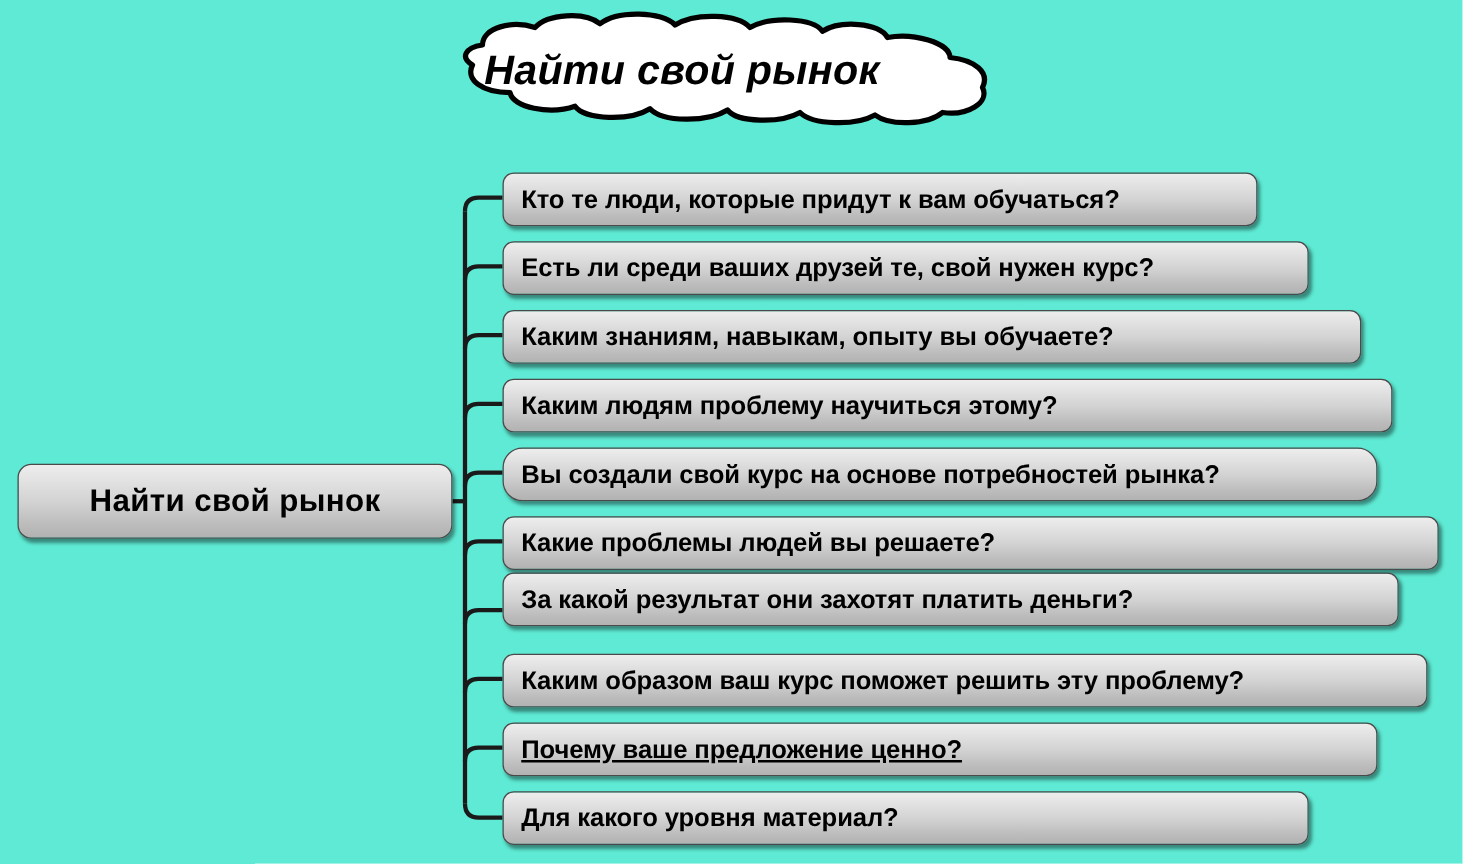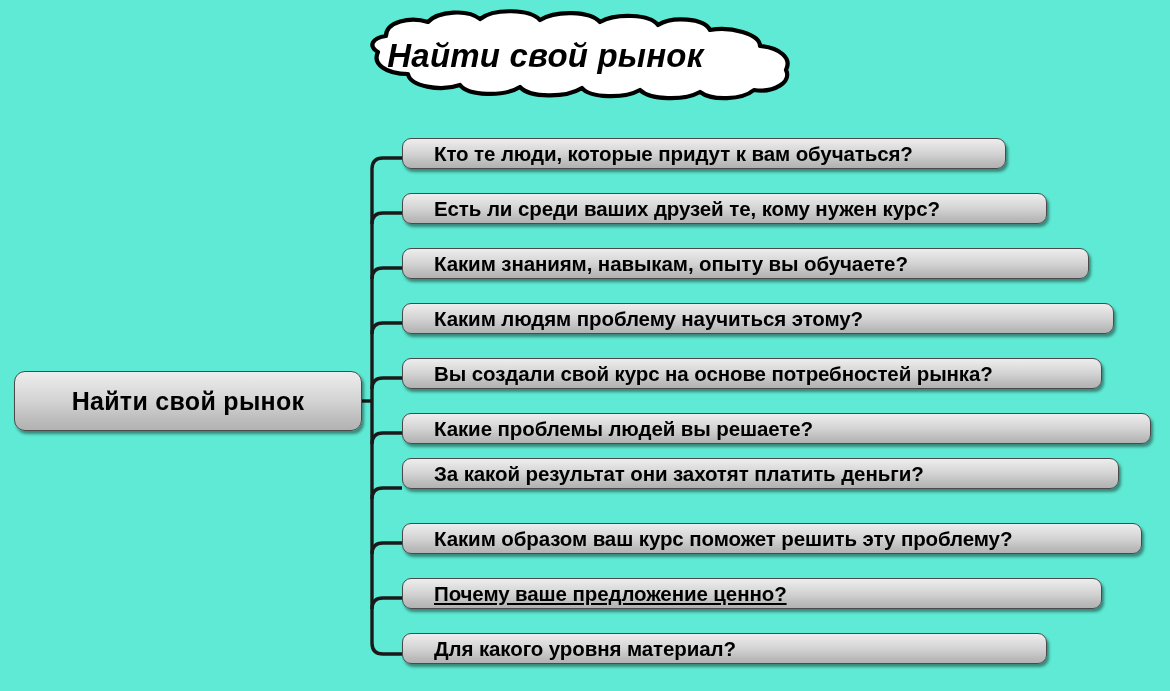--- a/index.html
+++ b/index.html
@@ -80,22 +80,22 @@
     top: 371px;
     width: 348px;
     height: 60px;
     justify-content: center;
     font-size: 25px;
     border-radius: 11px;
     letter-spacing: 0.3px;
   }
 
   .child-node {
-    height: 31px;
-    padding-left: 31px;
+    height: 43px;
+    padding-left: 14px;
     font-size: 20.5px;
     letter-spacing: -0.1px;
   }
 </style>
 </head>
 <body>
 
 <div id="canvas">
 
   <div id="cloud-wrap">
@@ -144,29 +144,29 @@
   </svg>
 
   <div class="node" id="root-node">
     <span>Найти свой рынок</span>
   </div>
 
   <div class="node child-node" style="left:402px; top:138px; width:604px;">
     <span>Кто те люди, которые придут к вам обучаться?</span>
   </div>
   <div class="node child-node" style="left:402px; top:193px; width:645px;">
-    <span>Есть ли среди ваших друзей те, кому нужен курс?</span>
+    <span>Есть ли среди ваших друзей те, свой нужен курс?</span>
   </div>
   <div class="node child-node" style="left:402px; top:248px; width:687px;">
     <span>Каким знаниям, навыкам, опыту вы обучаете?</span>
   </div>
   <div class="node child-node" style="left:402px; top:303px; width:712px;">
     <span>Каким людям проблему научиться этому?</span>
   </div>
-  <div class="node child-node" style="left:402px; top:358px; width:700px;">
+  <div class="node child-node" style="left:402px; top:358px; width:700px;border-radius:16px;">
     <span>Вы создали свой курс на основе потребностей рынка?</span>
   </div>
   <div class="node child-node" style="left:402px; top:413px; width:749px;">
     <span>Какие проблемы людей вы решаете?</span>
   </div>
   <div class="node child-node" style="left:402px; top:458px; width:717px;">
     <span>За какой результат они захотят платить деньги?</span>
   </div>
   <div class="node child-node" style="left:402px; top:523px; width:740px;">
     <span>Каким образом ваш курс поможет решить эту проблему?</span>

